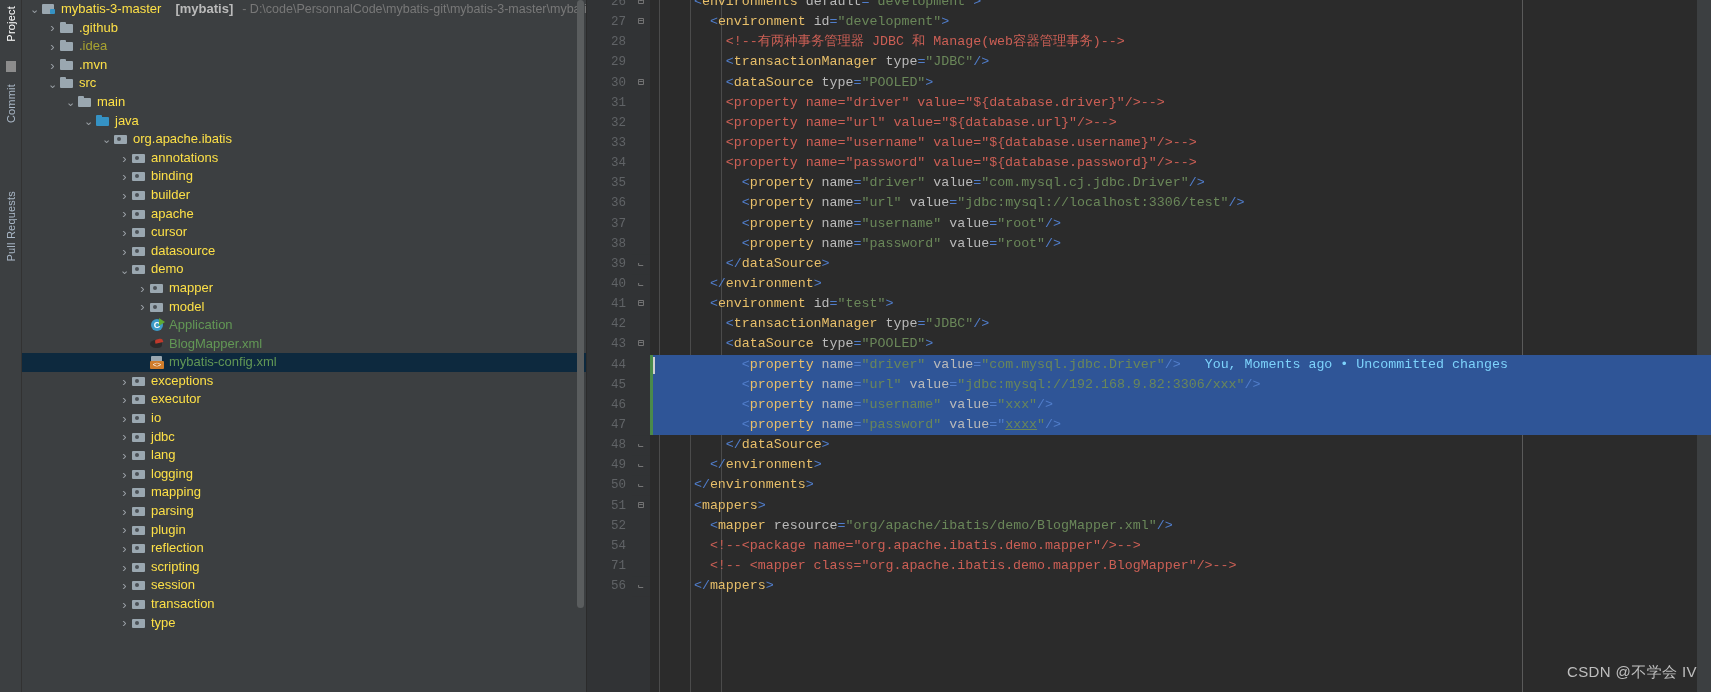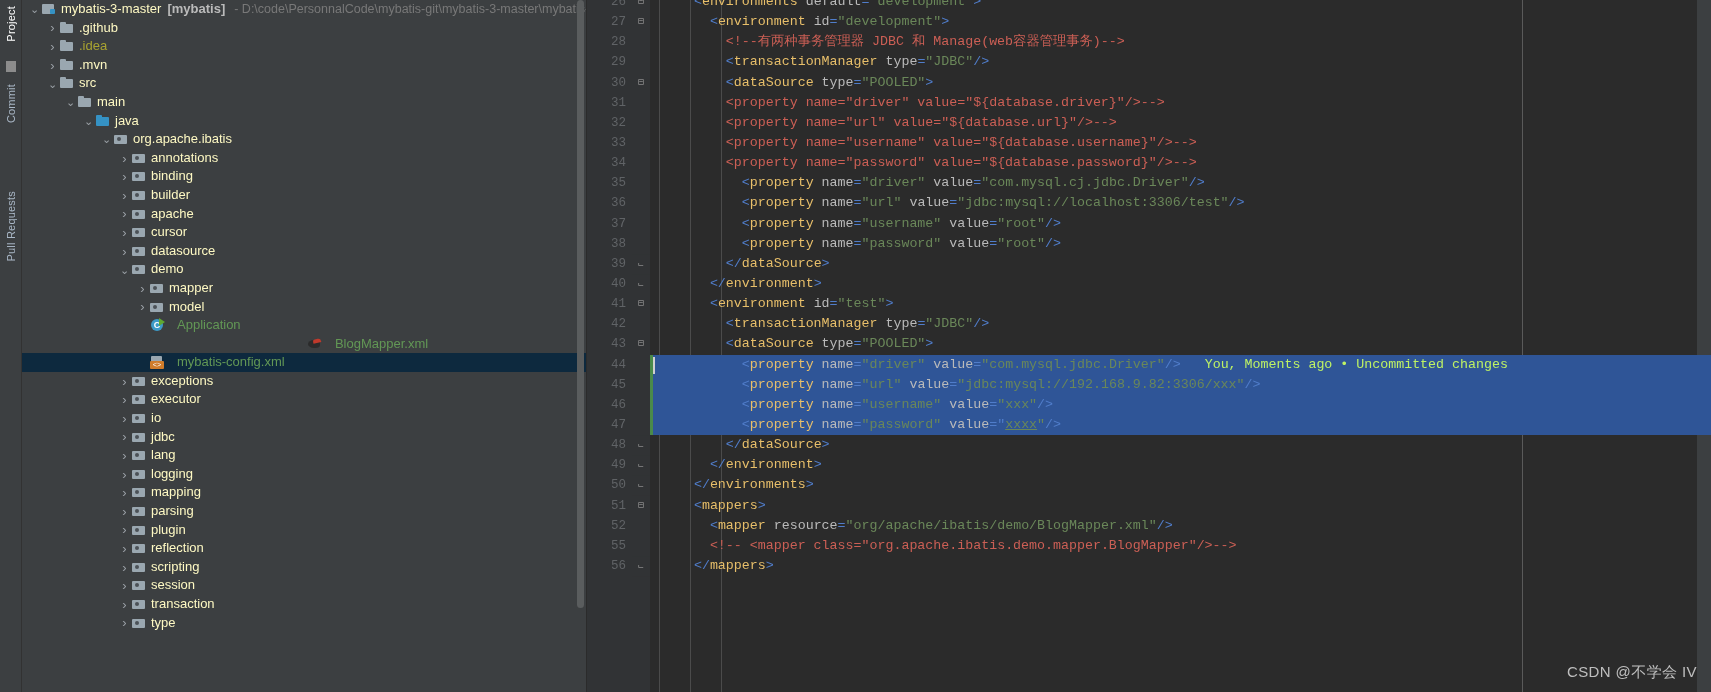--- a/index.html
+++ b/index.html
@@ -109,25 +109,25 @@
   .ico.cfgxml::before{
     content:""; position:absolute; left:2px; top:3px; width:11px; height:9px;
     background:#9aa7b0; border-radius:1px;
   }
   .ico.cfgxml::after{
     content:"<>"; position:absolute; left:1px; top:8px; width:14px; height:8px;
     background:#cf7c2b; color:#ffffff; font-size:7px; line-height:8px;
     text-align:center; border-radius:1px;
     font-family:"Liberation Mono", monospace;
   }
-  .tname { color:#fef9c3; }
-  .tname.green { color:#629755;margin-left:8px; }
+  .tname { color:#fde047; }
+  .tname.green { color:#629755; }
   .tname.yellow { color:#a9a331; }
   .tpath { color:#787878; margin-left:9px; font-size:12.5px; }
-  .tmod  { font-weight:bold; color:#bbbbbb; margin-left:6px; }
+  .tmod  { font-weight:bold; color:#bbbbbb; margin-left:14px; }
 
   
   .side-scroll {
     position:absolute; right:2px; top:0px; width:7px; height:608px;
     background:#5a5d5e; border-radius:4px;
   }
 
   
   .editor { flex:1 1 auto; height:692px; position:relative; background:#2b2b2b; overflow:hidden; }
   .gutter {
@@ -158,21 +158,21 @@
   .caret {
     position:absolute; left:66px; top:2px; width:1.5px; height:17px; background:#cfcfcf;
   }
 
   
   .t-tag    { color:#e8bf6a; }
   .t-brk    { color:#507dca; }
   .t-attr   { color:#bababa; }
   .t-val    { color:#6a8759; }
   .t-cmt    { color:#cc5f55; }
-  .t-ann    { color:#bef264; }
+  .t-ann    { color:#7dd3fc; }
   .t-und    { text-decoration:underline; text-decoration-color:#6a8759; }
 
   
   .iguide { position:absolute; top:0; width:1px; height:692px; background:#4b4b4b; }
   .iguide.g1 { left:72px; }
   .iguide.g2 { left:103px; }
   .iguide.g3 { left:134px; }
 
   .right-margin { position:absolute; top:0; width:1px; height:692px; background:#5a5a5a; }
 
@@ -291,21 +291,21 @@
         <div class="trow" style="padding-left: 114px;">
           <span class="arrow" style="font-size: 13px; line-height: 17px;">›</span>
           <span class="ico pkg"></span>
           <span class="tname">model</span>
         </div>
         <div class="trow" style="padding-left: 114px;">
           <span class="arrow none"></span>
           <span class="ico clsrun"></span>
           <span class="tname green">Application</span>
         </div>
-        <div class="trow" style="padding-left: 114px; justify-content: center;">
+        <div class="trow" style="padding-left: 114px;">
           <span class="arrow none"></span>
           <span class="ico mapperxml"></span>
           <span class="tname green">BlogMapper.xml</span>
         </div>
         <div class="trow selected" style="padding-left: 114px;">
           <span class="arrow none"></span>
           <span class="ico cfgxml"></span>
           <span class="tname green">mybatis-config.xml</span>
         </div>
         <div class="trow" style="padding-left: 96px;">
@@ -409,21 +409,22 @@
         <div class="cl"><span class="lno">43</span><span class="fold">⊟</span><span class="vcsmark"></span><span class="ctext">        <span class="t-brk">&lt;</span><span class="t-tag">dataSource</span><span class="t-attr"> type</span><span class="t-brk">=</span><span class="t-val">"POOLED"</span><span class="t-brk">&gt;</span></span></div>
         <div class="cl sel"><span class="lno">44</span><span class="fold"></span><span class="vcsmark added"></span><span class="ctext">          <span class="t-brk">&lt;</span><span class="t-tag">property</span><span class="t-attr"> name</span><span class="t-brk">=</span><span class="t-val">"driver"</span><span class="t-attr"> value</span><span class="t-brk">=</span><span class="t-val">"com.mysql.jdbc.Driver"</span><span class="t-brk">/&gt;</span><span class="t-ann">   You, Moments ago • Uncommitted changes</span></span><span class="caret"></span></div>
         <div class="cl sel"><span class="lno">45</span><span class="fold"></span><span class="vcsmark added"></span><span class="ctext">          <span class="t-brk">&lt;</span><span class="t-tag">property</span><span class="t-attr"> name</span><span class="t-brk">=</span><span class="t-val">"url"</span><span class="t-attr"> value</span><span class="t-brk">=</span><span class="t-val">"jdbc:mysql://192.168.9.82:3306/xxx"</span><span class="t-brk">/&gt;</span></span></div>
         <div class="cl sel"><span class="lno">46</span><span class="fold"></span><span class="vcsmark added"></span><span class="ctext">          <span class="t-brk">&lt;</span><span class="t-tag">property</span><span class="t-attr"> name</span><span class="t-brk">=</span><span class="t-val">"username"</span><span class="t-attr"> value</span><span class="t-brk">=</span><span class="t-val">"xxx"</span><span class="t-brk">/&gt;</span></span></div>
         <div class="cl sel"><span class="lno">47</span><span class="fold"></span><span class="vcsmark added"></span><span class="ctext">          <span class="t-brk">&lt;</span><span class="t-tag">property</span><span class="t-attr"> name</span><span class="t-brk">=</span><span class="t-val">"password"</span><span class="t-attr"> value</span><span class="t-brk">="</span><span class="t-und t-val">xxxx</span><span class="t-val">"</span><span class="t-brk">/&gt;</span></span></div>
         <div class="cl"><span class="lno">48</span><span class="fold" style="transform: scaleY(-1);">⌐</span><span class="vcsmark"></span><span class="ctext">        <span class="t-brk">&lt;/</span><span class="t-tag">dataSource</span><span class="t-brk">&gt;</span></span></div>
         <div class="cl"><span class="lno">49</span><span class="fold" style="transform: scaleY(-1);">⌐</span><span class="vcsmark"></span><span class="ctext">      <span class="t-brk">&lt;/</span><span class="t-tag">environment</span><span class="t-brk">&gt;</span></span></div>
         <div class="cl"><span class="lno">50</span><span class="fold" style="transform: scaleY(-1);">⌐</span><span class="vcsmark"></span><span class="ctext">    <span class="t-brk">&lt;/</span><span class="t-tag">environments</span><span class="t-brk">&gt;</span></span></div>
         <div class="cl"><span class="lno">51</span><span class="fold">⊟</span><span class="vcsmark"></span><span class="ctext">    <span class="t-brk">&lt;</span><span class="t-tag">mappers</span><span class="t-brk">&gt;</span></span></div>
         <div class="cl"><span class="lno">52</span><span class="fold"></span><span class="vcsmark"></span><span class="ctext">      <span class="t-brk">&lt;</span><span class="t-tag">mapper</span><span class="t-attr"> resource</span><span class="t-brk">=</span><span class="t-val">"org/apache/ibatis/demo/BlogMapper.xml"</span><span class="t-brk">/&gt;</span></span></div>
-        <div class="cl"><span class="lno">55</span><span class="fold"></span><span class="vcsmark"></span><span class="ctext">      <span class="t-cmt">&lt;!-- &lt;mapper class="org.apache.ibatis.demo.mapper.BlogMapper"/&gt;--&gt;</span></span></div>
+        <div class="cl"><span class="lno">54</span><span class="fold"></span><span class="vcsmark"></span><span class="ctext">      <span class="t-cmt">&lt;!--&lt;package name="org.apache.ibatis.demo.mapper"/&gt;--&gt;</span></span></div>
+        <div class="cl"><span class="lno">71</span><span class="fold"></span><span class="vcsmark"></span><span class="ctext">      <span class="t-cmt">&lt;!-- &lt;mapper class="org.apache.ibatis.demo.mapper.BlogMapper"/&gt;--&gt;</span></span></div>
         <div class="cl"><span class="lno">56</span><span class="fold" style="transform: scaleY(-1);">⌐</span><span class="vcsmark"></span><span class="ctext">    <span class="t-brk">&lt;/</span><span class="t-tag">mappers</span><span class="t-brk">&gt;</span></span></div>
       </div>
     <div class="err-strip">
       <div class="strip-sel" id="stripsel" style="top: 354.7px; height: 80.6px;"></div>
     </div>
     <div class="watermark">CSDN @不学会 IV</div>
   </div>
 
 </div>
 

